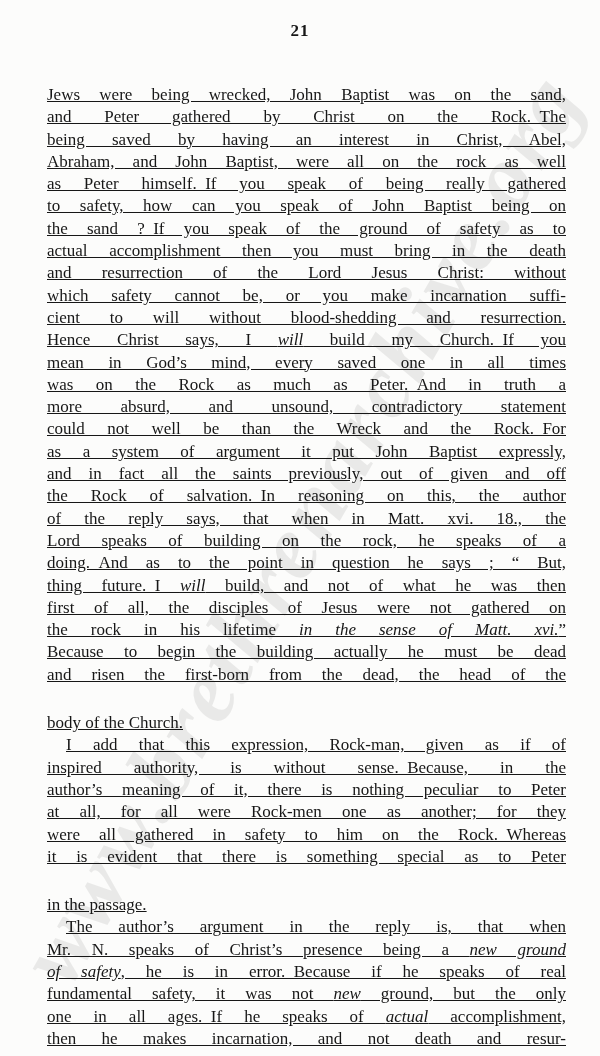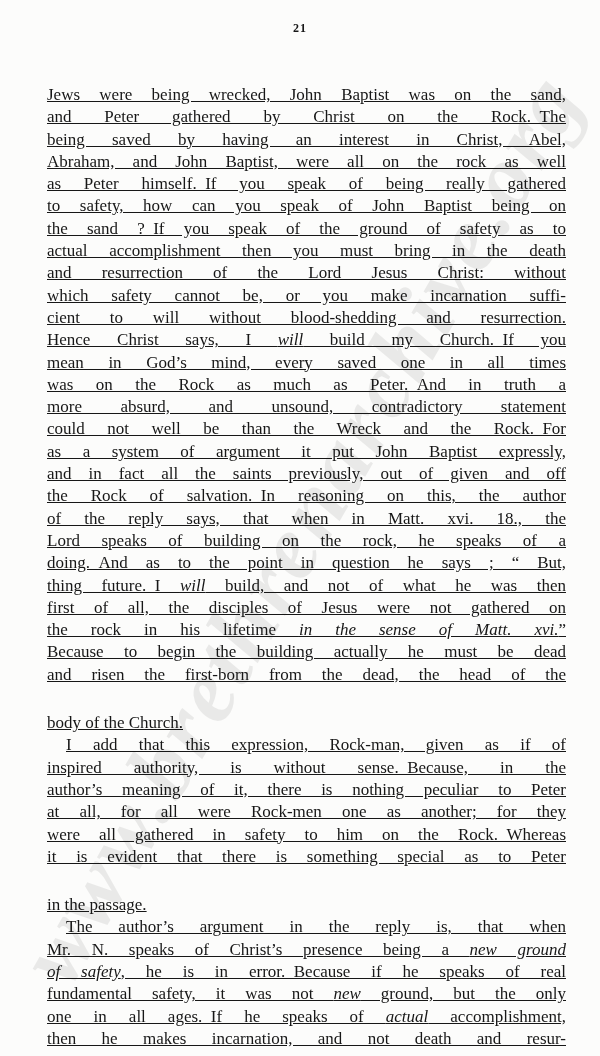--- a/index.html
+++ b/index.html
@@ -33,21 +33,21 @@
     white-space: nowrap;
     user-select: none;
     pointer-events: none;
   }
   .page-number {
     position: absolute;
     top: 21px;
     left: 0;
     width: 100%;
     text-align: center;
-    font-size: 12px;
+    font-size: 17px;
     font-weight: 700;
     letter-spacing: 1px;
   }
   .body-text {
     position: absolute;
     left: 47px;
     top: 84px;
     width: 519px;
     font-size: 17px;
     text-decoration: underline;

